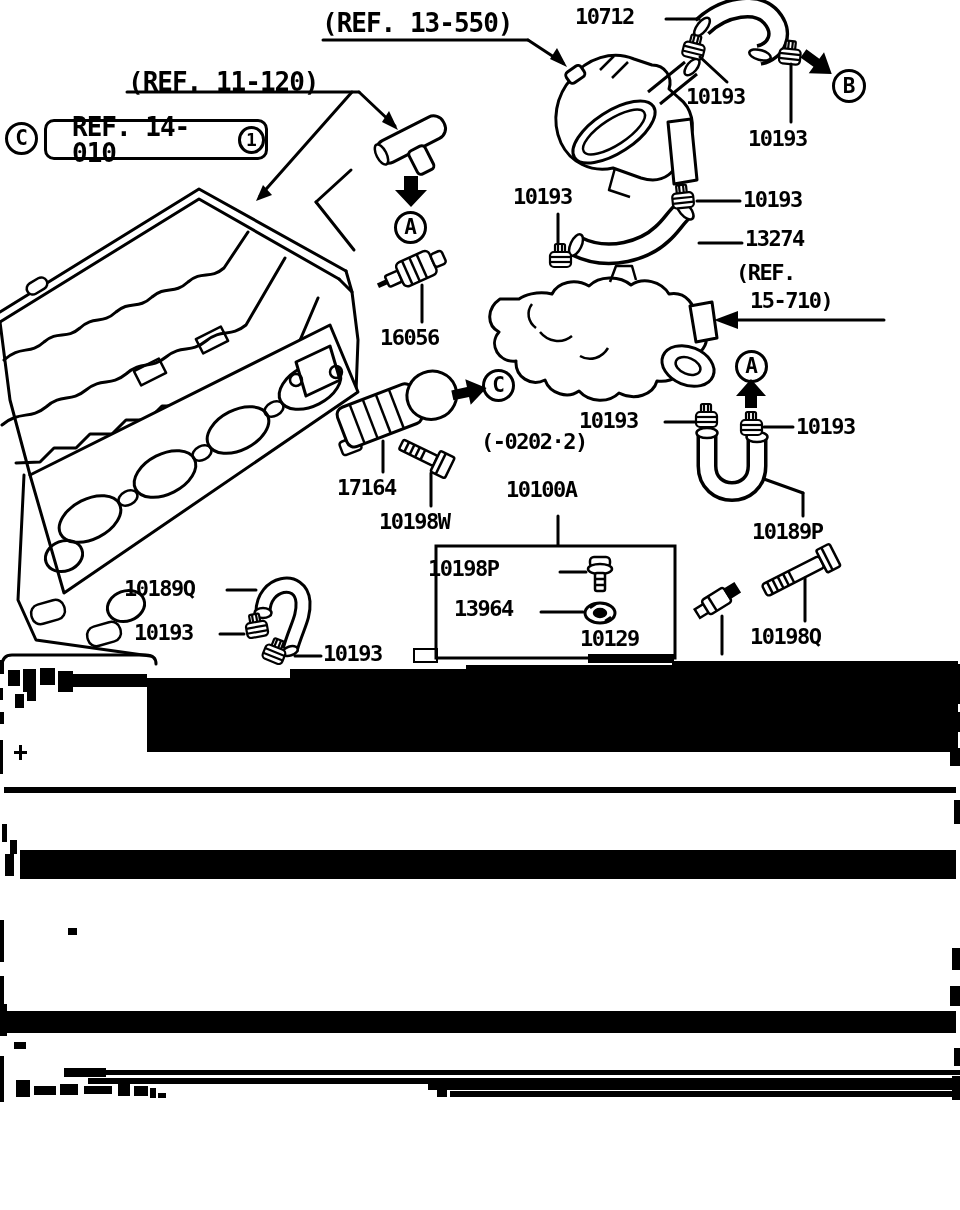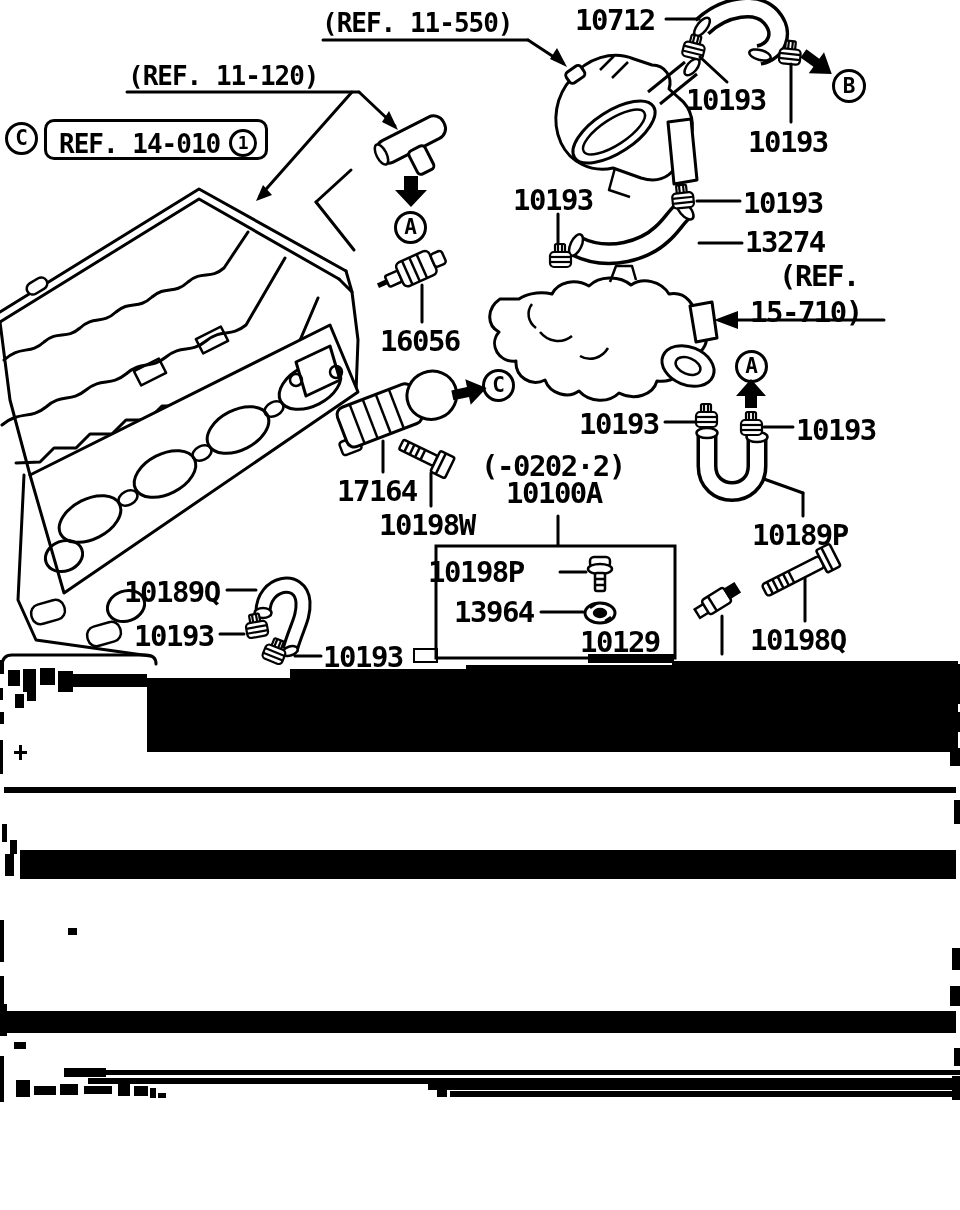--- a/index.html
+++ b/index.html
@@ -1,24 +1,24 @@
 <!DOCTYPE html>
 <html><head>
 <meta charset="utf-8">
 <style>
   html,body{margin:0;padding:0;background:#fff;}
   #stage{position:relative;width:960px;height:1210px;background:#ffffff;overflow:hidden;
          font-family:"DejaVu Sans Mono","Liberation Mono",monospace;color:#000;}
   #art{position:absolute;left:0;top:0;}
-  .lbl{position:absolute;font-weight:bold;font-size:29px;line-height:1;letter-spacing:-1.5px;white-space:nowrap;}
+  .lbl{position:absolute;font-weight:bold;font-size:22px;line-height:1;letter-spacing:-1.5px;white-space:nowrap;}
   .lbl.sm{font-size:26px;letter-spacing:-1px;}
   .circ{position:absolute;box-sizing:border-box;width:33px;height:33px;border:3px solid #000;border-radius:50%;
         display:flex;align-items:center;justify-content:center;font-weight:bold;font-size:21px;line-height:1;}
   .refbox{position:absolute;box-sizing:border-box;left:44px;top:119px;width:224px;height:41px;
-          border:3px solid #000;border-radius:10px;display:flex;align-items:flex-end;gap:9px;padding-left:12px;}
+          border:3px solid #000;border-radius:10px;display:flex;align-items:center;gap:9px;padding-left:25px;}
   .refbox .txt{font-weight:bold;font-size:26px;letter-spacing:-1px;line-height:1;}
   .minicirc{box-sizing:border-box;width:28px;height:28px;border:3px solid #000;border-radius:50%;
             display:flex;align-items:center;justify-content:center;font-weight:bold;font-size:18px;line-height:1;}
 </style>
 </head>
 <body>
 
 <div id="stage">
 
   <svg id="art" width="960" height="1210" viewBox="0 0 960 1210">
@@ -291,50 +291,50 @@
       <rect x="0" y="660" width="4" height="14"></rect>
       <rect x="0" y="688" width="3" height="12"></rect>
       <rect x="0" y="712" width="4" height="12"></rect>
       <rect x="0" y="740" width="3" height="34"></rect>
       <rect x="0" y="920" width="4" height="42"></rect>
       <rect x="0" y="976" width="4" height="30"></rect>
       <rect x="0" y="1056" width="4" height="46"></rect>
     </g>
   </svg>
 
-  <div class="lbl sm" style="left:322px;top:10px">(REF. 11-550)</div>
+  <div class="lbl sm" style="left:322px;top:10px">(REF. 13-550)</div>
   <div class="lbl" style="left:575px;top:6px">10712</div>
-  <div class="lbl sm" style="left:128px;top:63px">(REF. 11-120)</div>
+  <div class="lbl sm" style="left:128px;top:69px">(REF. 11-120)</div>
 
   <div class="refbox">
     <span class="txt">REF. 14-010</span>
     <span class="minicirc">1</span>
   </div>
   <span class="circ" style="left:5px;top:122px">C</span>
 
   <div class="lbl" style="left:686px;top:86px">10193</div>
   <div class="lbl" style="left:748px;top:128px">10193</div>
   <span class="circ" style="left:832px;top:69px;width:34px;height:34px">B</span>
   <span class="circ" style="left:394px;top:211px">A</span>
 
   <div class="lbl" style="left:513px;top:186px">10193</div>
   <div class="lbl" style="left:743px;top:189px">10193</div>
   <div class="lbl" style="left:745px;top:228px">13274</div>
-  <div class="lbl" style="left:779px;top:262px">(REF.</div>
-  <div class="lbl" style="left:750px;top:298px">15-710)</div>
+  <div class="lbl" style="left:736px;top:262px">(REF.</div>
+  <div class="lbl" style="left:750px;top:290px">15-710)</div>
 
   <div class="lbl" style="left:380px;top:327px">16056</div>
   <span class="circ" style="left:482px;top:369px">C</span>
   <span class="circ" style="left:735px;top:350px">A</span>
 
   <div class="lbl" style="left:579px;top:410px">10193</div>
   <div class="lbl" style="left:796px;top:416px">10193</div>
 
   <div class="lbl" style="left:337px;top:477px">17164</div>
-  <div class="lbl" style="left:481px;top:452px">(-0202·2)</div>
+  <div class="lbl" style="left:481px;top:431px">(-0202·2)</div>
   <div class="lbl" style="left:506px;top:479px">10100A</div>
   <div class="lbl" style="left:379px;top:511px">10198W</div>
   <div class="lbl" style="left:752px;top:521px">10189P</div>
   <div class="lbl" style="left:124px;top:578px">10189Q</div>
 
   <div class="lbl" style="left:428px;top:558px">10198P</div>
   <div class="lbl" style="left:454px;top:598px">13964</div>
   <div class="lbl" style="left:580px;top:628px">10129</div>
 
   <div class="lbl" style="left:134px;top:622px">10193</div>

